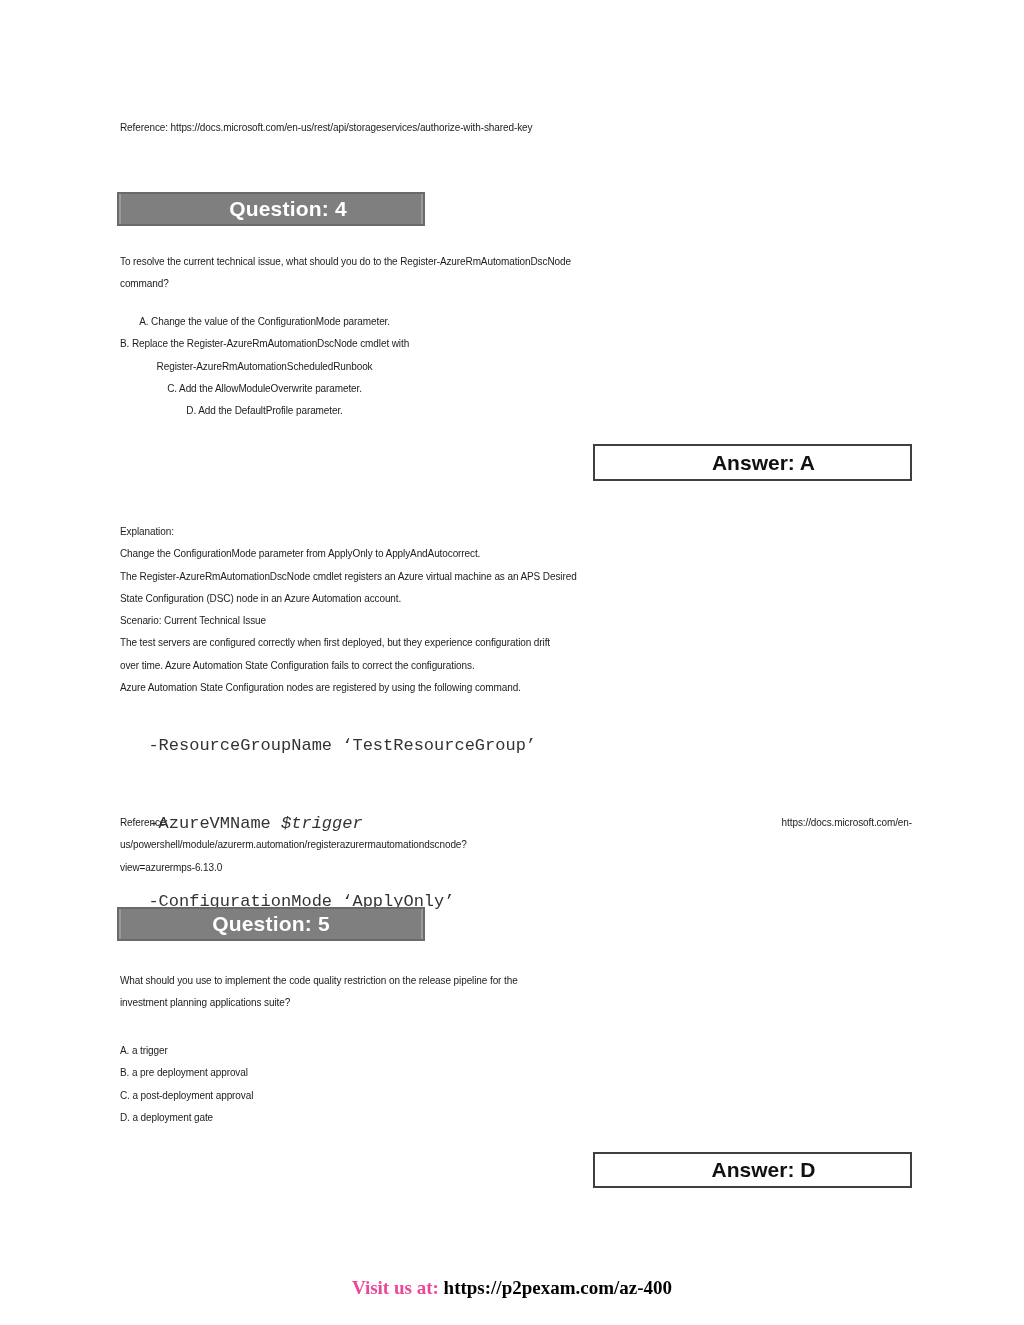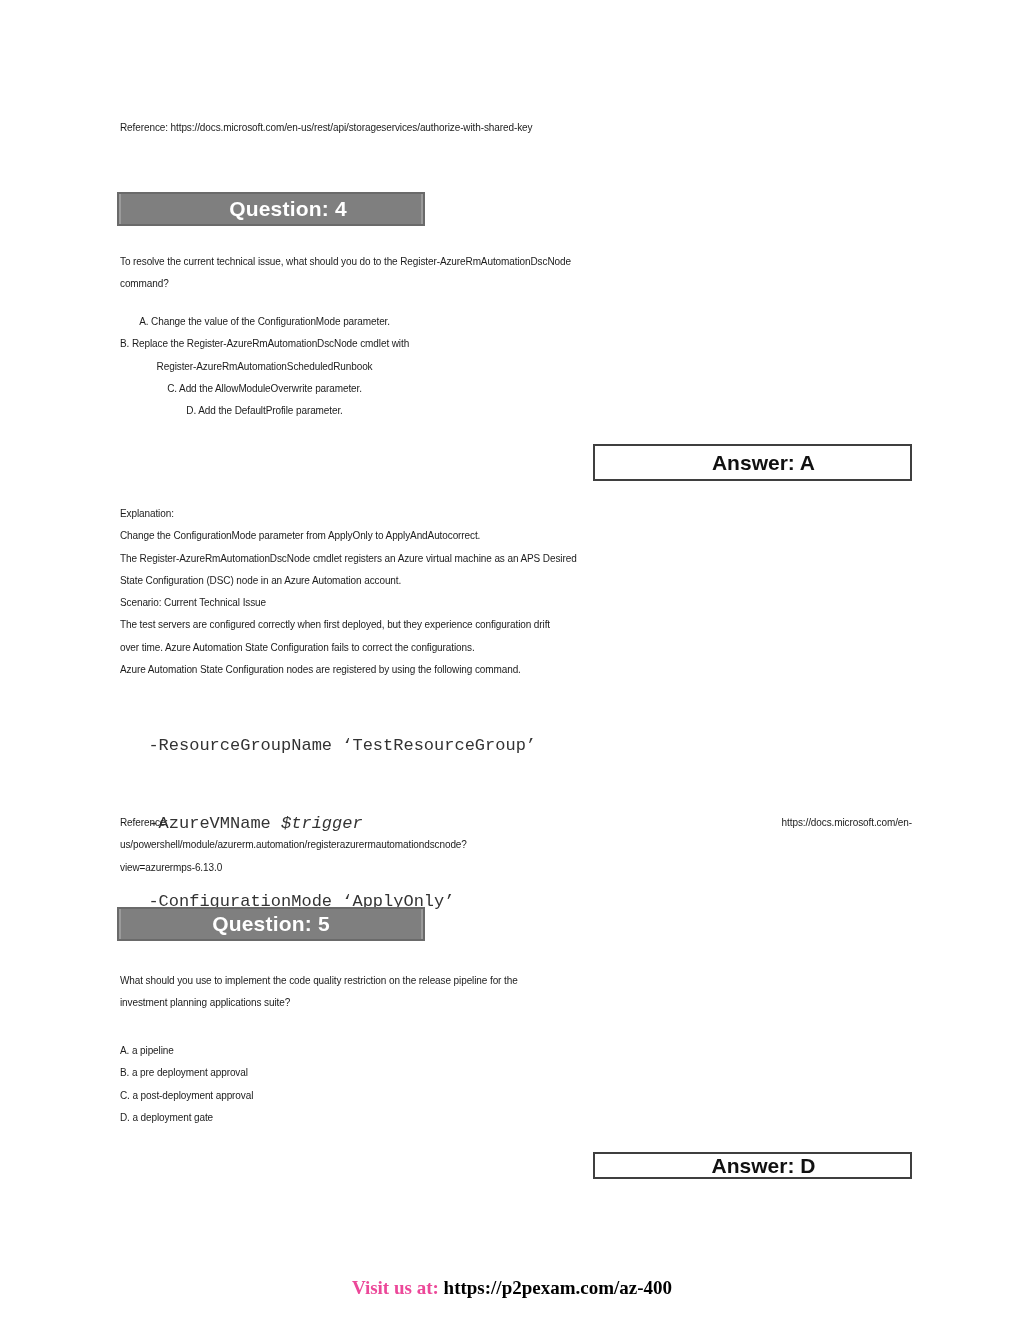--- a/index.html
+++ b/index.html
@@ -95,21 +95,21 @@
     <div class="body-text">B. Replace the Register-AzureRmAutomationDscNode cmdlet with
 Register-AzureRmAutomationScheduledRunbook</div>
     <div class="body-text">C. Add the AllowModuleOverwrite parameter.</div>
     <div class="body-text">D. Add the DefaultProfile parameter.</div>
   </div>
 
   <div class="abs answer-box" style="top:444px; height:37px;">
     <span class="answer-label">Answer: A</span>
   </div>
 
-  <div class="abs body-text" style="left:120px; top:503px;">Explanation:
+  <div class="abs body-text" style="left:120px; top:521px;">Explanation:
 Change the ConfigurationMode parameter from ApplyOnly to ApplyAndAutocorrect.
 The Register-AzureRmAutomationDscNode cmdlet registers an Azure virtual machine as an APS Desired
 State Configuration (DSC) node in an Azure Automation account.
 Scenario: Current Technical Issue
 The test servers are configured correctly when first deployed, but they experience configuration drift
 over time. Azure Automation State Configuration fails to correct the configurations.
 Azure Automation State Configuration nodes are registered by using the following command.</div>
 
   <div class="abs code-block" style="left:128px; top:681px;">
     <div>  -ResourceGroupName ‘TestResourceGroup’</div>
@@ -127,27 +127,27 @@
   </div>
 
   <div class="abs qbar" style="top:907px;">
     <span class="qbar-label">Question: 5</span>
   </div>
 
   <div class="abs body-text" style="left:120px; top:970px;">What should you use to implement the code quality restriction on the release pipeline for the
 investment planning applications suite?</div>
 
   <div class="abs" style="left:120px; top:1040px;">
-    <div class="body-text">A. a pipeline</div>
+    <div class="body-text">A. a trigger</div>
     <div class="body-text">B. a pre deployment approval</div>
     <div class="body-text">C. a post-deployment approval</div>
     <div class="body-text">D. a deployment gate</div>
   </div>
 
-  <div class="abs answer-box" style="top:1152px; height:27px;">
+  <div class="abs answer-box" style="top:1152px; height:36px;">
     <span class="answer-label">Answer: D</span>
   </div>
 
   <div class="abs footer-line" style="left:0px; top:1277px;">
     <span class="footer-prefix">Visit us at:</span>
     <span> </span>
     <a class="footer-url" href="#">https://p2pexam.com/az-400</a>
   </div>
 
 </div>

